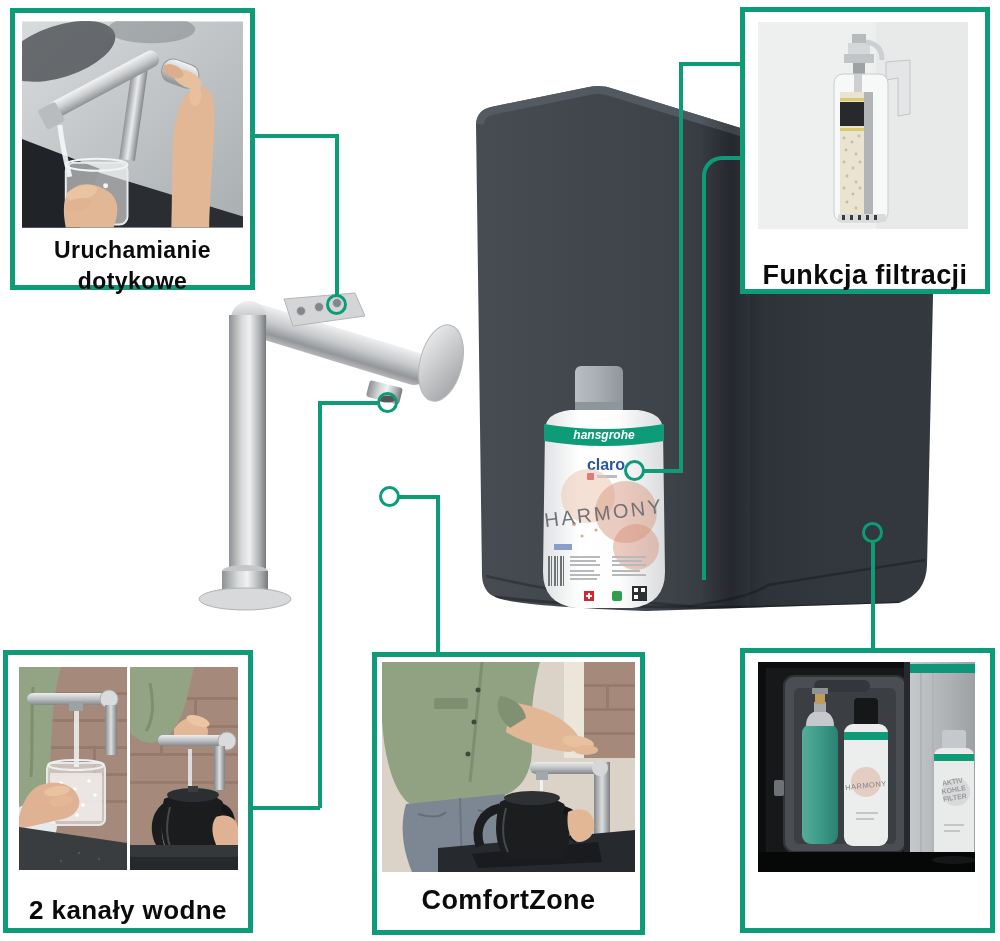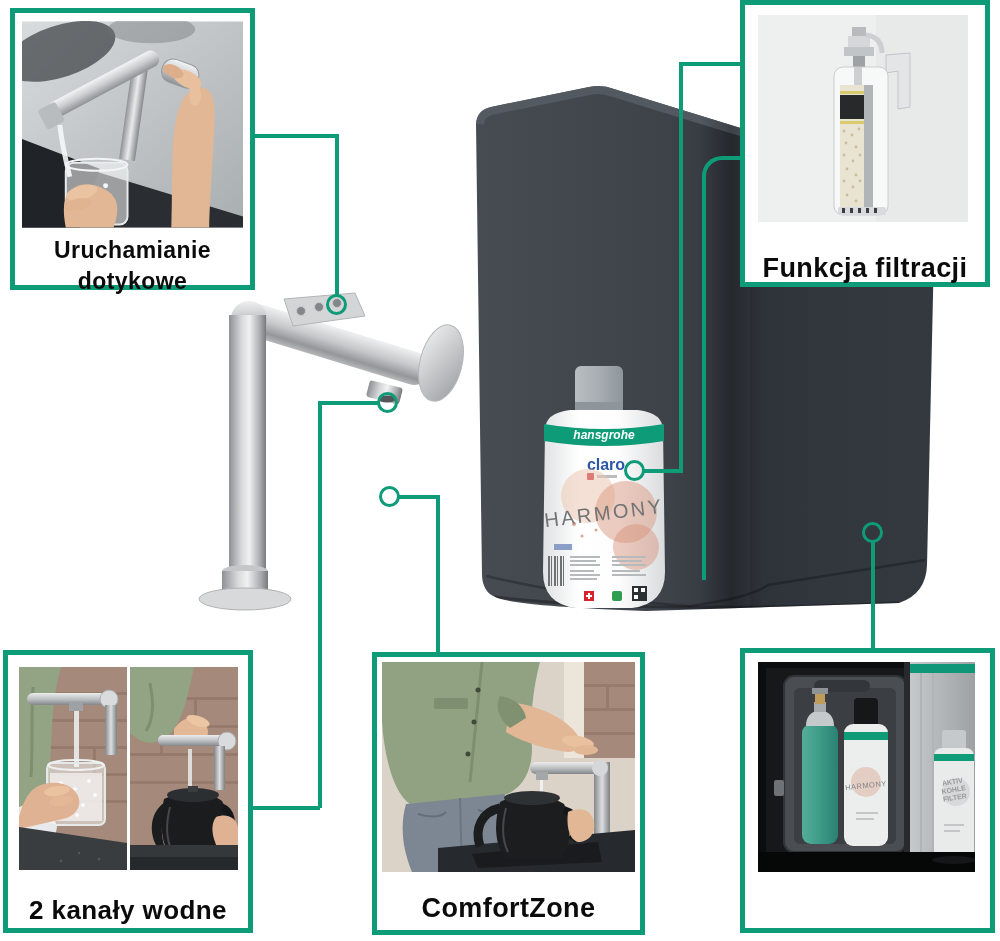--- a/index.html
+++ b/index.html
@@ -249,21 +249,21 @@
         <g>
           <path d="M44,207 C40,185 42,172 54,166 C66,160 84,166 92,176 C98,184 96,196 92,207 Z" fill="#e2b795"></path>
           <ellipse cx="60" cy="172" rx="16" ry="7" transform="rotate(-15 60 172)" fill="#eac4a2"></ellipse>
           <ellipse cx="56" cy="184" rx="14" ry="6" transform="rotate(-12 56 184)" fill="#e0b391"></ellipse>
         </g>
       </svg>
     </div>
     <div class="caption" style="top:222px;font-size:23px;line-height:31px;">Uruchamianie dotykowe</div>
   </div>
 
-  <div class="callout" style="left:740px;top:0;width:250px;height:287px;">
+  <div class="callout" style="left:740px;top:7px;width:250px;height:287px;">
     <div class="photo" style="left:13px;top:10px;width:210px;height:207px;">
       <svg viewBox="0 0 210 207">
         <rect width="210" height="207" fill="#eef0f0"></rect>
         <rect x="118" width="92" height="207" fill="#e8eaea"></rect>
         <path d="M128,40 L152,38 L152,92 L140,94 L140,56 L128,58 Z" fill="#e3e5e6" stroke="#c2c5c7"></path>
         <g>
           <rect x="94" y="12" width="14" height="9" fill="#b8bbbd"></rect>
           <rect x="90" y="21" width="22" height="11" fill="#d5d7d8"></rect>
           <rect x="86" y="32" width="30" height="9" fill="#c2c5c7"></rect>
           <rect x="95" y="41" width="12" height="13" fill="#9fa2a5"></rect>
@@ -476,21 +476,21 @@
         <g>
           <path d="M118,140 C112,160 112,184 124,196 L180,196 C190,182 190,158 182,142 C162,130 136,130 118,140 Z" fill="#1b1d1f"></path>
           <ellipse cx="150" cy="136" rx="28" ry="7" fill="#2e3134"></ellipse>
           <path d="M118,146 C100,150 92,166 98,184" stroke="#1b1d1f" stroke-width="9" fill="none"></path>
           <path d="M182,148 C196,152 198,168 190,178" stroke="#131518" stroke-width="8" fill="none"></path>
           <path d="M124,146 C120,162 120,178 126,190" stroke="#45484c" stroke-width="2" fill="none"></path>
         </g>
         <path d="M186,150 C198,144 210,148 212,160 C214,172 206,180 196,180 C188,178 184,166 186,150 Z" fill="#e2b795"></path>
       </svg>
     </div>
-    <div class="caption" style="top:236px;font-size:27px;">ComfortZone</div>
+    <div class="caption" style="top:228px;font-size:27px;">ComfortZone</div>
   </div>
 
   <div class="callout" style="left:740px;top:648px;width:255px;height:285px;">
     <div class="photo" style="left:13px;top:9px;width:217px;height:210px;">
       <svg viewBox="0 0 217 210">
         <defs>
           <linearGradient id="sd-cyl" x1="0" y1="0" x2="1" y2="0">
             <stop offset="0" stop-color="#55ad99"></stop>
               <stop offset=".5" stop-color="#3d9b88"></stop>
             <stop offset="1" stop-color="#2b8172"></stop>

